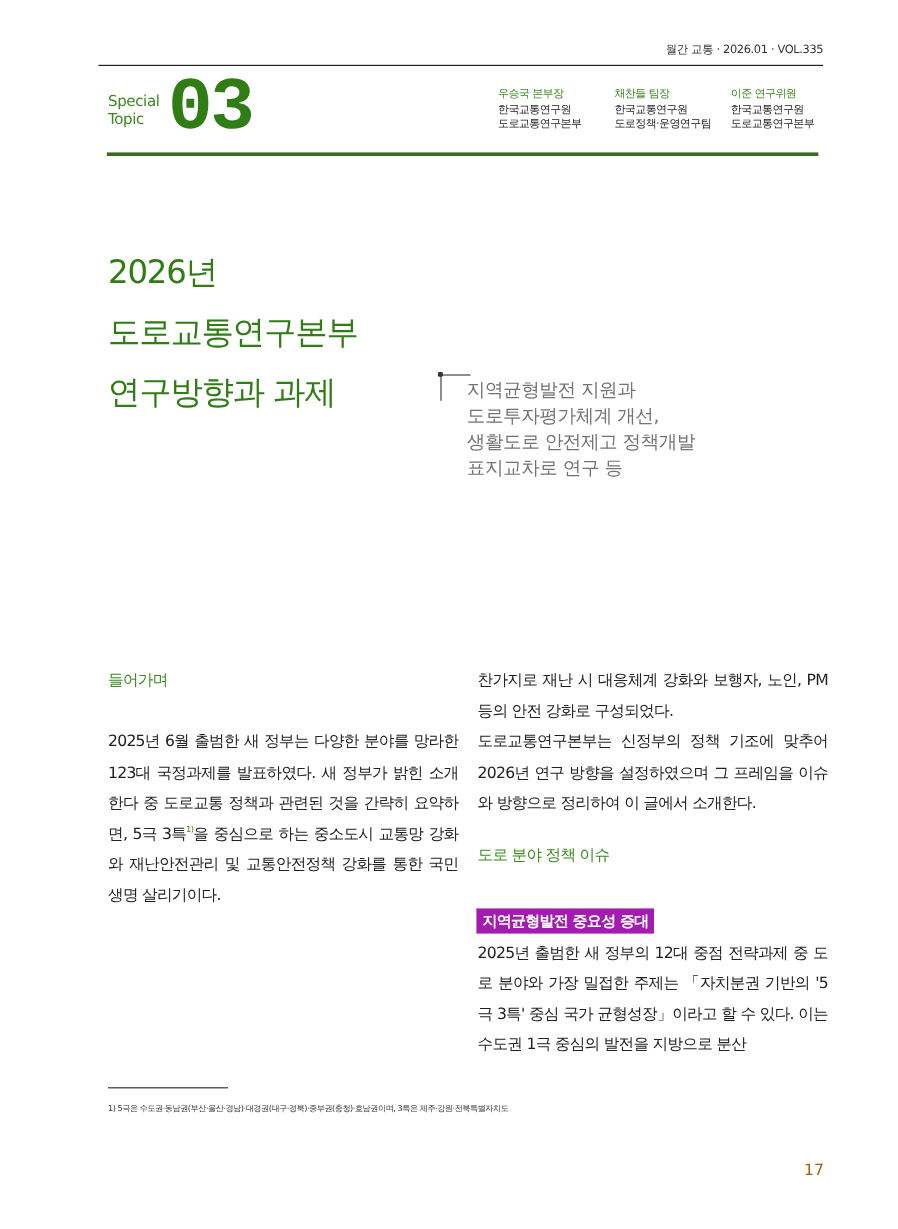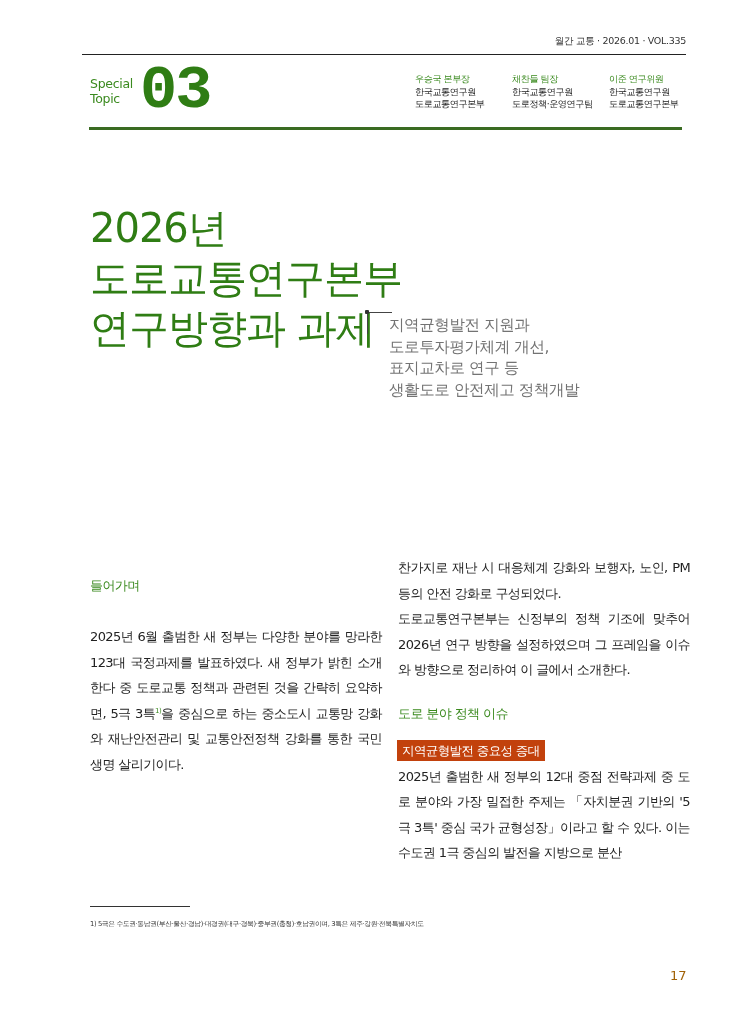--- a/index.html
+++ b/index.html
@@ -23,40 +23,40 @@
     }
     .green-rule { position: absolute; left: 89px; right: 66px; top: 127px; height: 3px; background: #3a6b22; }
 
     .authors { position: absolute; top: 73px; left: 415px; display: flex; gap: 0; }
     .author { width: 97px; font-size: 9.2px; line-height: 12.5px; letter-spacing: -0.5px; }
     .author .name { color: #3b8a1f; }
     .author .org { color: #222; }
 
     .main-title {
       position: absolute; left: 90px; top: 203px;
-      font-size: 40px; line-height: 50px; color: #2f7d14; font-weight: normal; letter-spacing: -1px;
+      font-size: 27px; line-height: 50px; color: #2f7d14; font-weight: normal; letter-spacing: -1px;
     }
     .subtitle-wrap { position: absolute; left: 367px; top: 312px; }
     .bracket-h { position: absolute; left: 0; top: 0; width: 25px; height: 1px; background: #444; }
     .bracket-v { position: absolute; left: 0; top: 0; width: 1px; height: 22px; background: #444; }
     .bracket-dot { position: absolute; left: -2px; top: -2px; width: 4px; height: 4px; background: #333; border-radius: 1px; }
     .subtitle {
       position: absolute; left: 22px; top: 3px; white-space: nowrap;
       font-size: 15.5px; line-height: 21.5px; color: #737373; letter-spacing: -0.4px;
     }
 
     .col { position: absolute; top: 555px; width: 292px; font-size: 13px; line-height: 25.5px; color: #222; letter-spacing: -0.6px; }
-    .col-left { left: 90px; margin-top: 18px; }
+    .col-left { left: 90px; }
     .col-right { left: 398px; }
     .col p { text-align: justify; text-align-last: left; }
     .section-heading { color: #3b8a1f; font-size: 13px; height: 25.5px; }
     .spacer { height: 25.5px; }
     .highlight-box {
-      display: inline-block; background: #c2410c; color: #fff; padding: 0 5px;
-      font-size: 12.5px; line-height: 21px; margin: 2px 0 2px -1px;
+      display: inline-block; background: #a21caf; color: #fff; padding: 0 5px;
+      font-size: 12.5px; line-height: 21px; margin: 19px 0 2px -1px; font-weight: bold;
     }
     sup.fn { font-size: 7px; color: #3b8a1f; vertical-align: super; line-height: 0; }
 
     .fn-rule { position: absolute; left: 90px; top: 906px; width: 100px; height: 1px; background: #333; }
     .footnote {
       position: absolute; left: 90px; top: 919px; font-size: 6.8px; color: #333; letter-spacing: -0.4px; white-space: nowrap;
     }
     .page-number { position: absolute; left: 670px; top: 968px; font-size: 13px; color: #a16207; }
   </style>
 </head>
@@ -97,22 +97,22 @@
   <div>연구방향과 과제</div>
 </h1>
 
 <div class="subtitle-wrap">
   <div class="bracket-h"></div>
   <div class="bracket-v"></div>
   <div class="bracket-dot"></div>
   <div class="subtitle">
     <div>지역균형발전 지원과</div>
     <div>도로투자평가체계 개선,</div>
+    <div>생활도로 안전제고 정책개발</div>
     <div>표지교차로 연구 등</div>
-    <div>생활도로 안전제고 정책개발</div>
   </div>
 </div>
 
 <div class="col col-left">
   <div class="section-heading">들어가며</div>
   <div class="spacer"></div>
   <p><span>2025년 6월 출범한 새 정부는 다양한 분야를 망라한 123대 국정과제를 발표하였다. 새 정부가 밝힌 소개한다 중 도로교통 정책과 관련된 것을 간략히 요약하면, 5극 3특</span><sup class="fn">1)</sup><span>을 중심으로 하는 중소도시 교통망 강화와 재난안전관리 및 교통안전정책 강화를 통한 국민 생명 살리기이다.</span></p>
 </div>
 
 <div class="col col-right">

